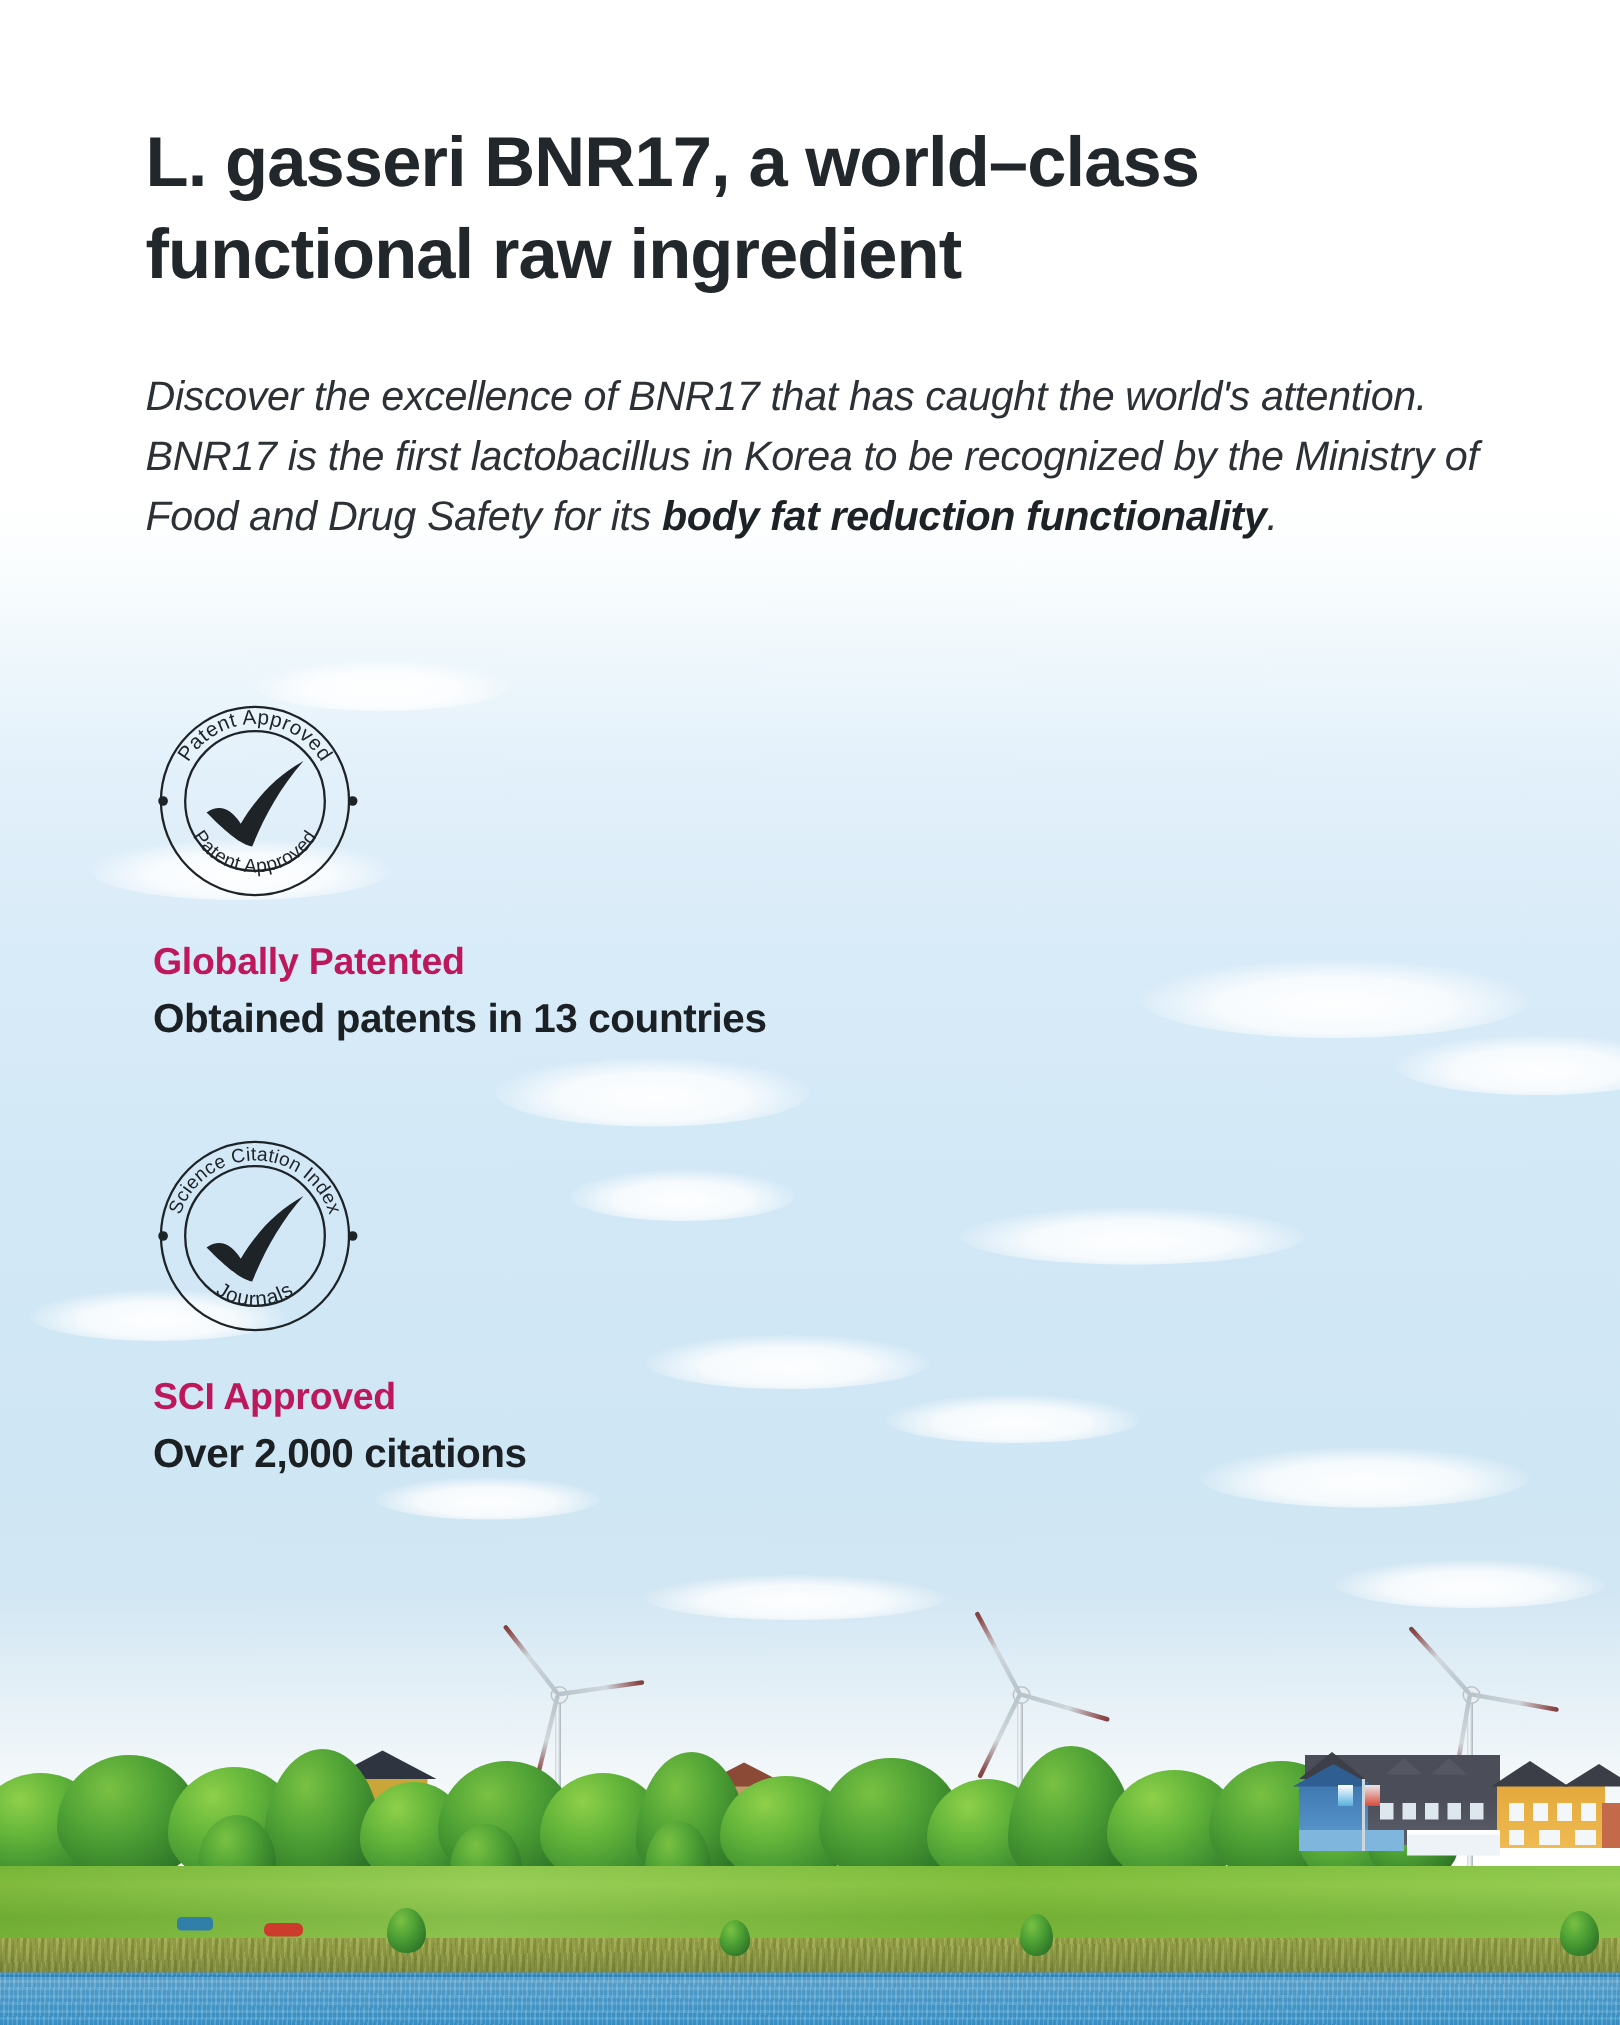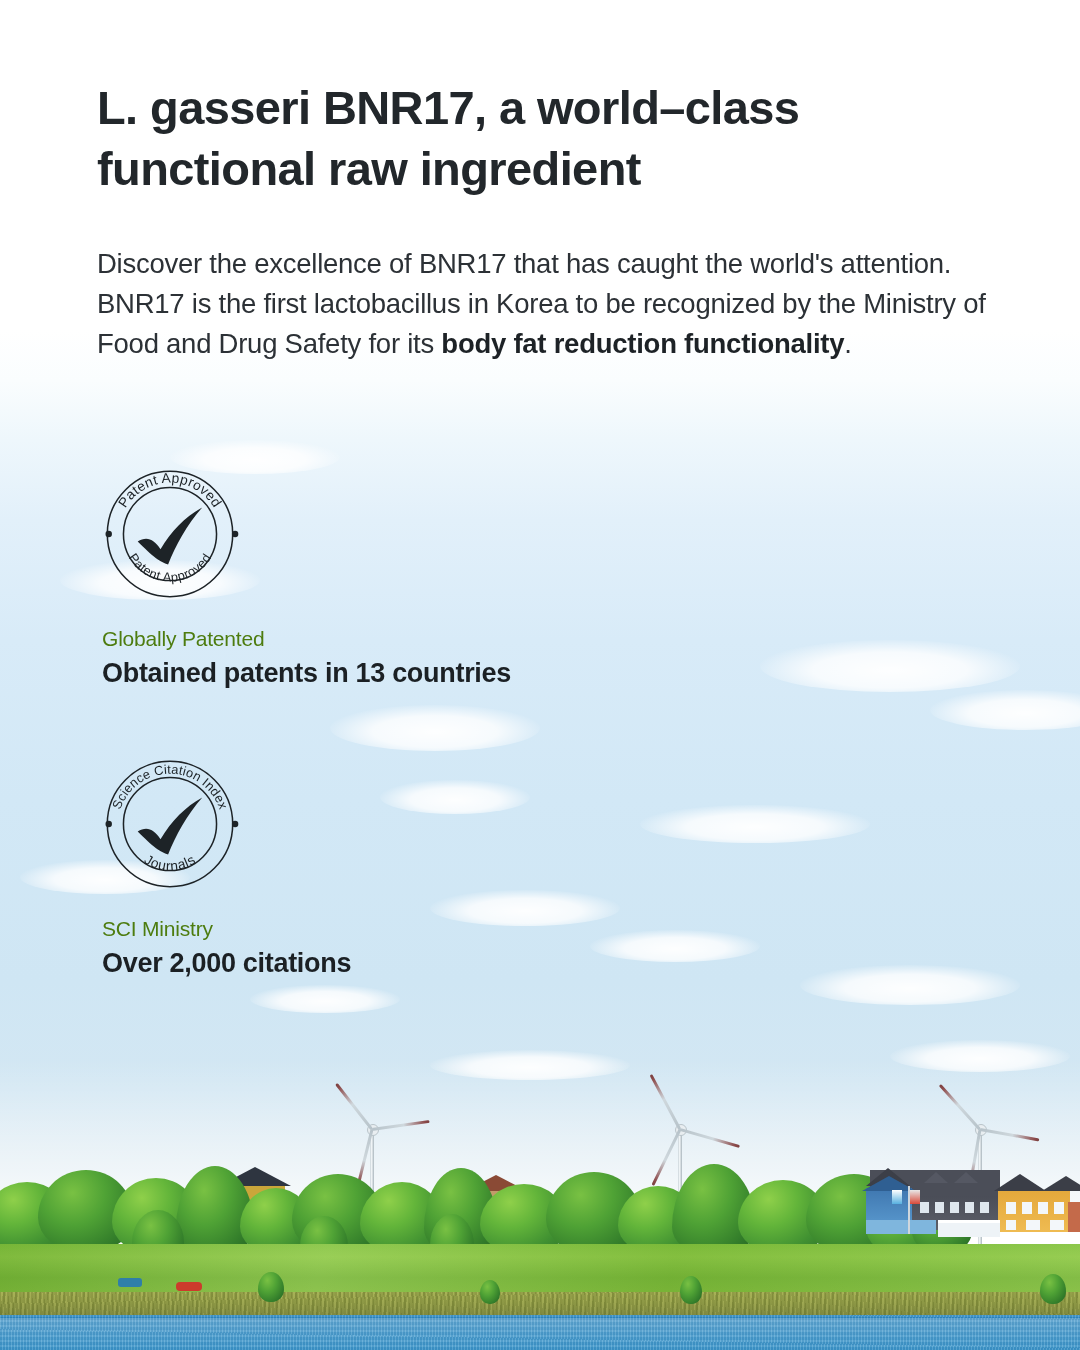--- a/index.html
+++ b/index.html
@@ -140,35 +140,36 @@
   }
 
   p.lede {
     position: absolute; left: 97px; top: 244px;
     margin: 0; width: 890px;
     font-size: 27.5px;
     line-height: 1.46;
     letter-spacing: -0.25px;
     color: #2c3136;
     font-weight: 400;
+    font-style: italic;
   }
   p.lede b { font-weight: 700; color: #1d2226; }
 
   .badge-block { position: absolute; left: 94px; }
   .badge-block.one { top: 458px; }
   .badge-block.two { top: 748px; }
 
   .seal { width: 152px; height: 152px; display: block; }
 
   .badge-text {
     margin-top: 14px;
     padding-left: 8px;
   }
   .badge-text .line1 {
-    font-size: 21px; font-weight: 400; color: #4d7c0f;
+    font-size: 25px; font-weight: 700; color: #be185d;
     letter-spacing: -0.2px; line-height: 1.42;
   }
   .badge-text .line2 {
     font-size: 27px; font-weight: 700; color: #1b2024;
     letter-spacing: -0.3px; line-height: 1.42;
   }
 </style>
 </head>
 <body>
 
@@ -350,19 +351,19 @@
         <circle cx="148.5" cy="80" r="3.4" fill="#1d2327"></circle>
         <text font-family="Liberation Sans, sans-serif" font-size="13.5" fill="#1d2327" letter-spacing="0.2">
           <textPath href="#arcTop2" startOffset="50%" text-anchor="middle">Science Citation Index</textPath>
         </text>
         <text font-family="Liberation Sans, sans-serif" font-size="14.5" fill="#1d2327" letter-spacing="0.6">
           <textPath href="#arcBot2" startOffset="50%" text-anchor="middle">Journals</textPath>
         </text>
         <path d="M 46,88 C 55,82 63,85 70,96 C 82,76 96,62 114,52 C 98,70 86,92 78,112 C 70,110 62,104 46,88 Z" fill="#1d2327"></path>
       </svg>
       <div class="badge-text">
-        <div class="line1">SCI Ministry</div>
+        <div class="line1">SCI Approved</div>
         <div class="line2">Over 2,000 citations</div>
       </div>
     </div>
 
   </div>
 </div>
 
 </body></html>

